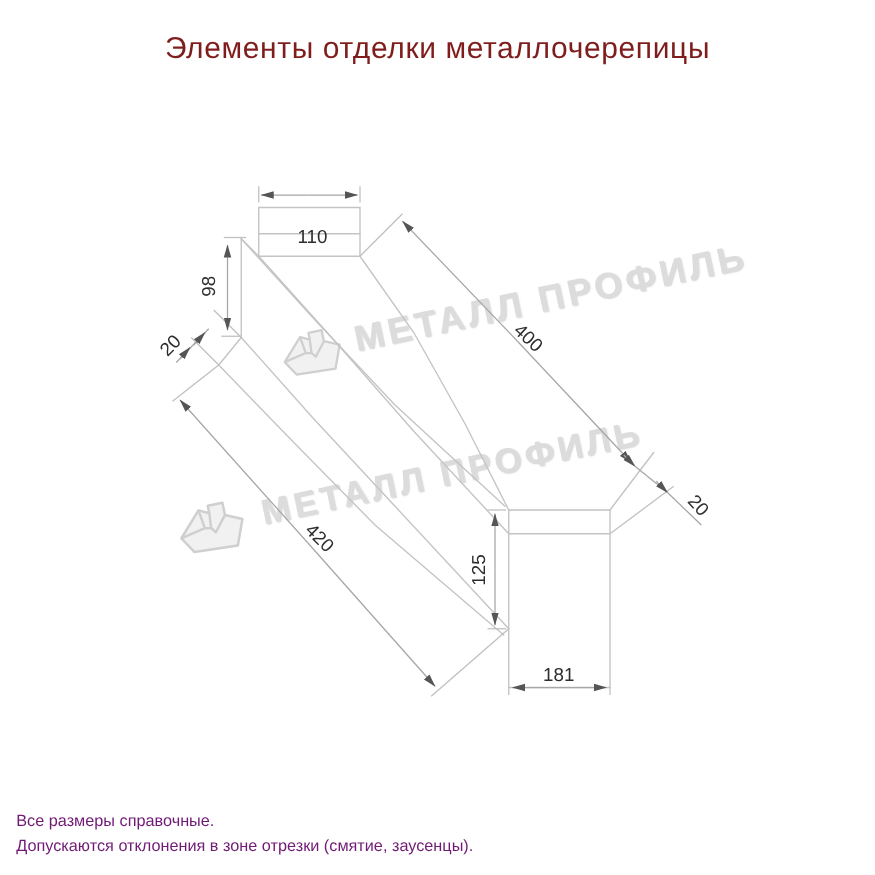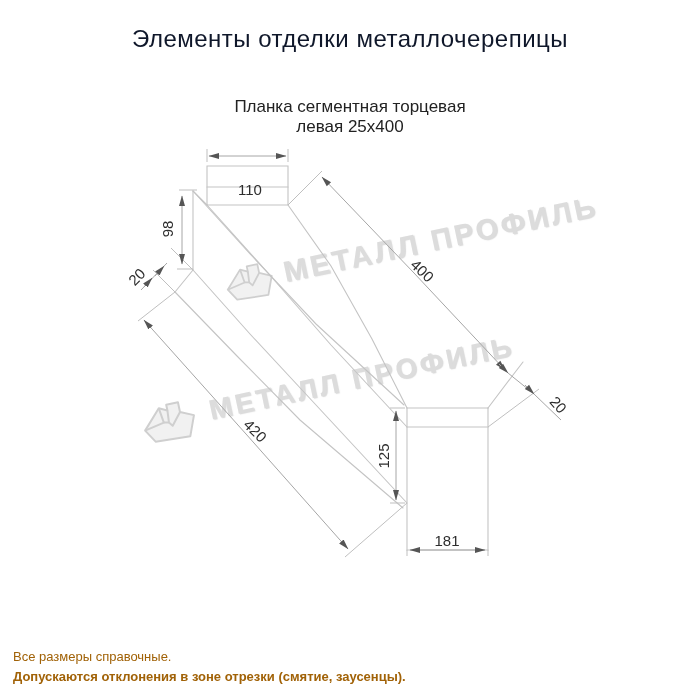--- a/index.html
+++ b/index.html
@@ -1,52 +1,48 @@
 <!DOCTYPE html>
 <html><head>
 <meta charset="utf-8">
 <style>
   html,body{margin:0;padding:0;background:#ffffff;}
   .page{position:relative;width:700px;height:700px;background:#ffffff;overflow:hidden;
         font-family:"Liberation Sans","DejaVu Sans",sans-serif;}
   .title{position:absolute;top:25px;left:0;width:700px;text-align:center;
-         font-size:24px;color:#0f172a;letter-spacing:0.5px;}
+         font-size:24px;color:#7f1d1d;letter-spacing:0.5px;}
   .subtitle{position:absolute;top:97px;left:0;width:700px;text-align:center;
             font-size:17px;color:#222;line-height:20px;}
   .drawing-svg{position:absolute;left:0;top:0;z-index:3;}
   .dim{position:absolute;z-index:4;width:40px;height:18px;text-align:center;
        font-size:15px;color:#2e2e2e;}
   .rot-ccw90{transform:rotate(-90deg);}
   .rot-ccw45{transform:rotate(-45deg);}
   .rot-cw43{transform:rotate(43deg);}
   .rot-cw45{transform:rotate(45deg);}
   .rot-cw48{transform:rotate(48deg);}
   .watermark{position:absolute;z-index:2;display:flex;align-items:center;gap:7px;
              transform-origin:0 50%;white-space:nowrap;pointer-events:none;}
   .wm-text{font-weight:bold;letter-spacing:3px;color:#dcdcdc;
            text-shadow:1px 1px 1px rgba(150,150,150,0.35), -1px -1px 0 #ffffff;}
   .wm1{left:224px;top:262px;transform:rotate(-12deg);}
   .wm1 .wm-text{font-size:29px;}
   .wm2{left:138px;top:402px;transform:rotate(-12deg);}
   .wm2 .wm-text{font-size:28px;}
-  .footer{position:absolute;left:13px;z-index:4;font-size:13px;color:#a16207;}
+  .footer{position:absolute;left:13px;z-index:4;font-size:13px;color:#701a75;}
   .footer-1{top:649px;}
-  .footer-2{top:669px;font-weight:bold;}
+  .footer-2{top:669px;}
 </style>
 </head>
 <body>
 
 <div class="page">
 
   <div class="title">Элементы отделки металлочерепицы</div>
 
-  <div class="subtitle">
-    <div>Планка сегментная торцевая</div>
-    <div>левая 25х400</div>
-  </div>
 
   <div class="watermark wm1">
     <svg width="54" height="46" viewBox="0 0 60 48">
       <g fill="rgba(238,238,238,0.8)" stroke="#cfcfcf" stroke-width="2" stroke-linejoin="round">
         <path d="M3,30 L21,11 L29,15 L29,9 L41,9 L41,19 L54,25 L46,45 L11,43 Z"></path>
         <path d="M21,11 L23,26 L3,30" fill="none"></path>
         <path d="M29,15 L28,27 L23,26" fill="none"></path>
         <path d="M41,19 L31,31 L28,27" fill="none"></path>
       </g>
     </svg>

